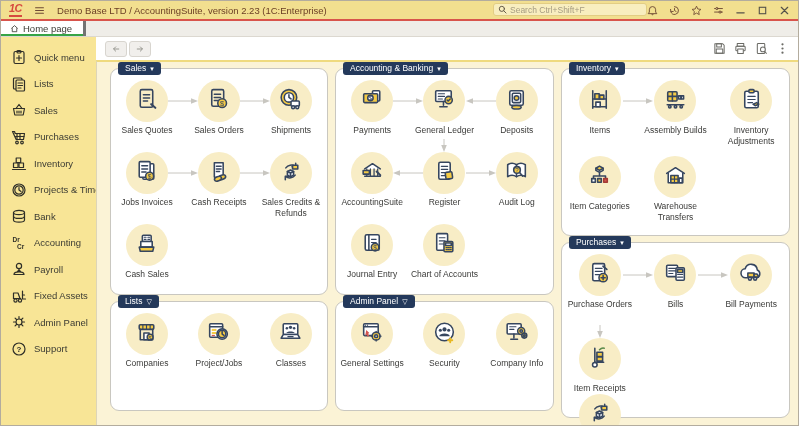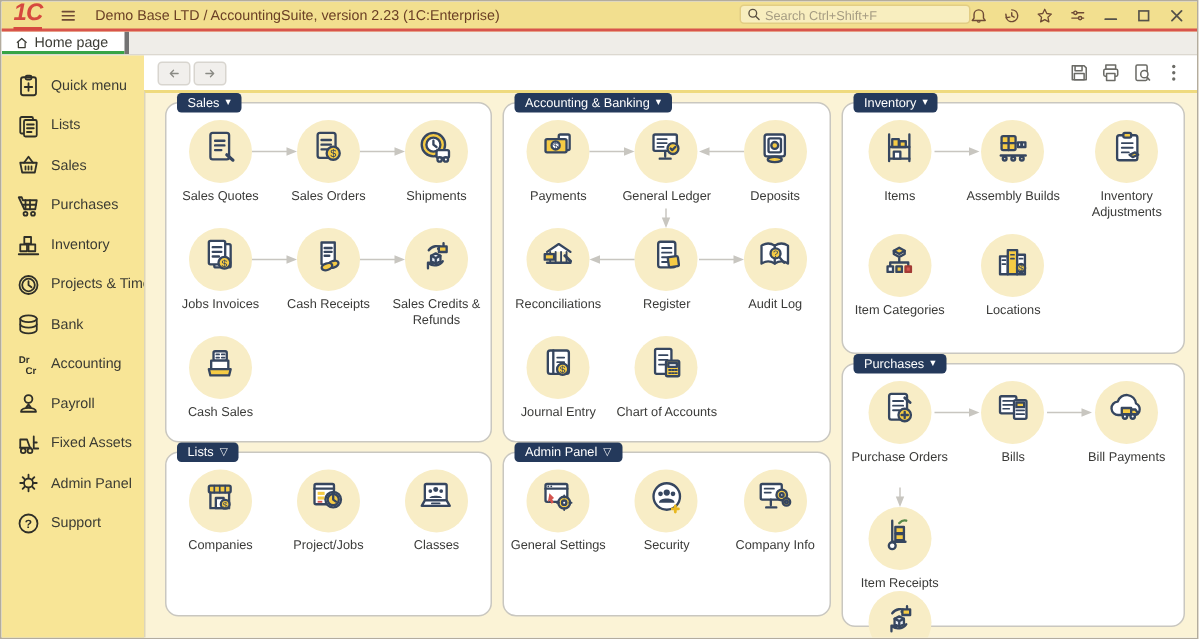--- a/index.html
+++ b/index.html
@@ -1,19 +1,19 @@
 <!DOCTYPE html>
 <html><head>
 <meta charset="utf-8">
 <style>
   html,body{margin:0;padding:0;background:#e8e4da;font-family:"Liberation Sans","DejaVu Sans",sans-serif;}
   .app{width:799px;height:426px;position:relative;overflow:hidden;background:#fff;border:1px solid #b3ac9e;box-sizing:border-box;}
   
   .titlebar{height:18px;background:#F2DF8F;border-bottom:2px solid #D8544C;display:flex;align-items:center;position:relative;}
-  .logo{margin-left:8px;color:#D6493F;font-weight:800;font-style:italic;font-size:16px;line-height:1;border-bottom:2px solid #D6493F;padding-bottom:1px;letter-spacing:-0.5px;cursor:pointer;}
+  .logo{margin-left:8px;color:#D6493F;font-weight:800;font-style:italic;font-size:11px;line-height:1;border-bottom:2px solid #D6493F;padding-bottom:1px;letter-spacing:-0.5px;cursor:pointer;}
   .tb-icon{width:12px;height:12px;display:inline-flex;align-items:center;justify-content:center;color:#6e4a35;cursor:pointer;flex:none;}
   .tb-icon svg{width:11px;height:11px;}
   .hamburger{margin-left:11px;}
   .tb-title{margin-left:12px;font-size:9.5px;color:#6b4026;white-space:nowrap;}
   .search{position:absolute;left:492px;top:2px;width:154px;height:13px;background:#F8EEBF;border:1px solid #E2CD84;border-radius:3px;display:flex;align-items:center;padding:0 4px;box-sizing:border-box;}
   .search svg{width:9px;height:9px;flex:none;color:#5a5040;}
   .search input{border:none;background:transparent;outline:none;font-size:8.5px;color:#6b5a3a;width:100%;padding:0 0 0 3px;font-family:inherit;}
   .search input::placeholder{color:#A59C82;}
   .tb-right{margin-left:auto;display:flex;align-items:center;gap:10px;padding-right:8px;}
   .winctl{color:#55524a;}
@@ -531,21 +531,21 @@
                 <div class="pcell">
                   <div class="pcircle">
                     <span><svg viewBox="0 0 26 26" fill="none" stroke="#36465f" stroke-width="1.5" stroke-linecap="round" stroke-linejoin="round">
                         <path d="M5.5 10.5L13 5.5l7.5 5" fill="#fff"></path>
                         <path d="M7.5 10.5V17M11 10.5V17M14.5 10.5V17M18 10.5V17" stroke-width="1.2"></path>
                         <path d="M5.5 17.5h15"></path>
                         <rect x="4" y="12" width="6" height="3.5" fill="#f5cb45"></rect>
                         <path d="M17 13l3.5 3.5" stroke-width="2"></path>
                       </svg></span>
                   </div>
-                  <div class="plabel">Reconciliations</div>
+                  <div class="plabel">AccountingSuite</div>
                   <div class="arr-h">
                     <svg viewBox="0 0 32 8">
                       <line x1="7" y1="4" x2="31" y2="4" stroke="#c8c6c0"></line>
                       <path d="M8 1.2L1 4l7 2.8z" fill="#c8c6c0"></path>
                     </svg>
                   </div>
                 </div>
                 <div class="pcell">
                   <div class="pcircle">
                     <span><svg viewBox="0 0 26 26" fill="none" stroke="#36465f" stroke-width="1.5" stroke-linecap="round" stroke-linejoin="round">
@@ -715,29 +715,28 @@
                         <rect x="5.5" y="16" width="3.5" height="3.5" fill="#fff"></rect>
                         <rect x="11.2" y="16" width="3.5" height="3.5" fill="#f5cb45"></rect>
                         <rect x="17" y="16" width="3.5" height="3.5" fill="#d4544e" stroke="#a33b35"></rect>
                       </svg></span>
                   </div>
                   <div class="plabel">Item Categories</div>
                 </div>
                 <div class="pcell">
                   <div class="pcircle">
                     <span><svg viewBox="0 0 26 26" fill="none" stroke="#36465f" stroke-width="1.5" stroke-linecap="round" stroke-linejoin="round">
-                        <rect x="4.5" y="9.5" width="5" height="11.5" fill="#fff"></rect>
-                        <rect x="9.5" y="5.5" width="6" height="15.5" fill="#f5cb45"></rect>
-                        <rect x="15.5" y="8.5" width="5" height="12.5" fill="#fff"></rect>
-                        <path d="M6 12h2M6 14.5h2M11.5 8.5h2M11.5 11h2M17 11h2" stroke-width="1.1"></path>
-                        <circle cx="18" cy="17" r="2.6" fill="#f5cb45"></circle>
-                        <text x="18" y="19.2" font-size="5.5" text-anchor="middle" fill="#36465f" stroke="none">$</text>
-                      </svg></span>
-                  </div>
-                  <div class="plabel">Locations</div>
+                        <path d="M4.5 11L13 5.5 21.5 11" fill="#fff"></path>
+                        <path d="M6 10.5V20h14v-9.5" fill="#fff"></path>
+                        <rect x="8.5" y="13" width="7" height="7" fill="#f5cb45"></rect>
+                        <path d="M8.5 16.5h7M12 13v7" stroke-width="1.1"></path>
+                        <rect x="16.5" y="15.5" width="3" height="4.5" fill="#fff"></rect>
+                      </svg></span>
+                  </div>
+                  <div class="plabel">Warehouse Transfers</div>
                 </div>
               </div>
             </section>
             <section class="panel" style="height: 176px;">
               <div class="pbadge">
                 <span>Purchases</span>
                 <span class="pcaret">▾</span>
               </div>
               <div class="prow" style="height: 84px;">
                 <div class="pcell">

